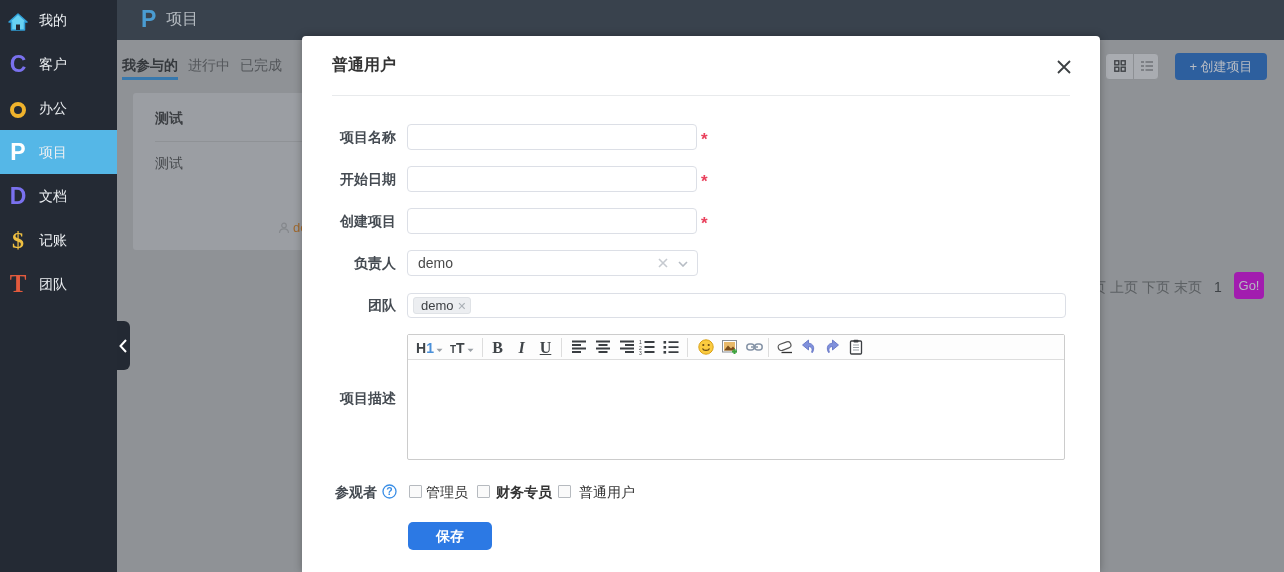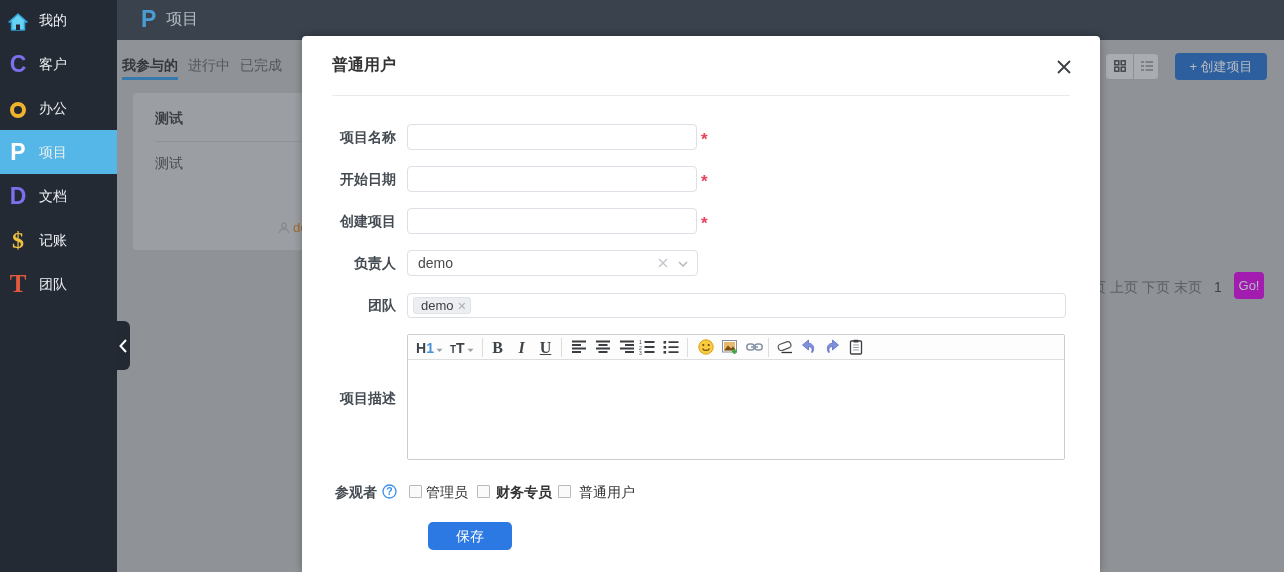--- a/index.html
+++ b/index.html
@@ -55,21 +55,21 @@
 .tag { position:absolute; left:5px; top:3px; height:17px; line-height:16px; background:#eceef1; border:1px solid #dfe2e6; border-radius:3px; font-size:13px; color:#3c3f43; padding:0 16px 0 7px; }
 .tag .x { position:absolute; right:3px; top:0; color:#aab0b6; font-size:11px; }
 .editor { position:absolute; left:105px; top:298px; width:658px; height:126px; border:1px solid #ccc; border-radius:2px; background:#fff; }
 .toolbar { position:absolute; left:0; top:0; right:0; height:25px; border-bottom:1px solid #ddd; background:#fdfdfd; }
 .ti { position:absolute; top:0; height:25px; line-height:25px; text-align:center; color:#3f4448; }
 .tserif { font-family:"Liberation Serif",serif; font-size:16px; }
 .tsvg { position:absolute; top:4px; }
 .vsep { position:absolute; top:3px; width:1px; height:19px; background:#ddd; }
 .chk { position:absolute; width:13px; height:13px; border:1px solid #b6babf; background:#fafafa; border-radius:1px; top:449px; }
 .chklabel { position:absolute; top:448px; font-size:14px; color:#333; }
-.savebtn { position:absolute; left:106px; top:486px; width:84px; height:28px; background:#2c79e4; border-radius:5px; color:#fff; font-size:14px; font-weight:normal; text-align:center; line-height:28px;margin-left:20px; }
+.savebtn { position:absolute; left:106px; top:486px; width:84px; height:28px; background:#2c79e4; border-radius:5px; color:#fff; font-size:14px; font-weight:bold; text-align:center; line-height:28px; }
 </style>
 </head>
 <body>
 
 <div class="sidebar">
   <div class="sitem" style="top:-2px;">
     <span class="ic"><svg width="20" height="18" viewBox="0 0 20 18" style="vertical-align:middle">
           <path d="M10 1 L19 9 L16.5 9 L16.5 17 L3.5 17 L3.5 9 L1 9 Z" fill="#68d2f2" stroke="#31a0d8" stroke-width="1.5" stroke-linejoin="round"></path>
           <rect x="8" y="11.5" width="4" height="5.5" fill="#242a34"></rect>
         </svg></span>

